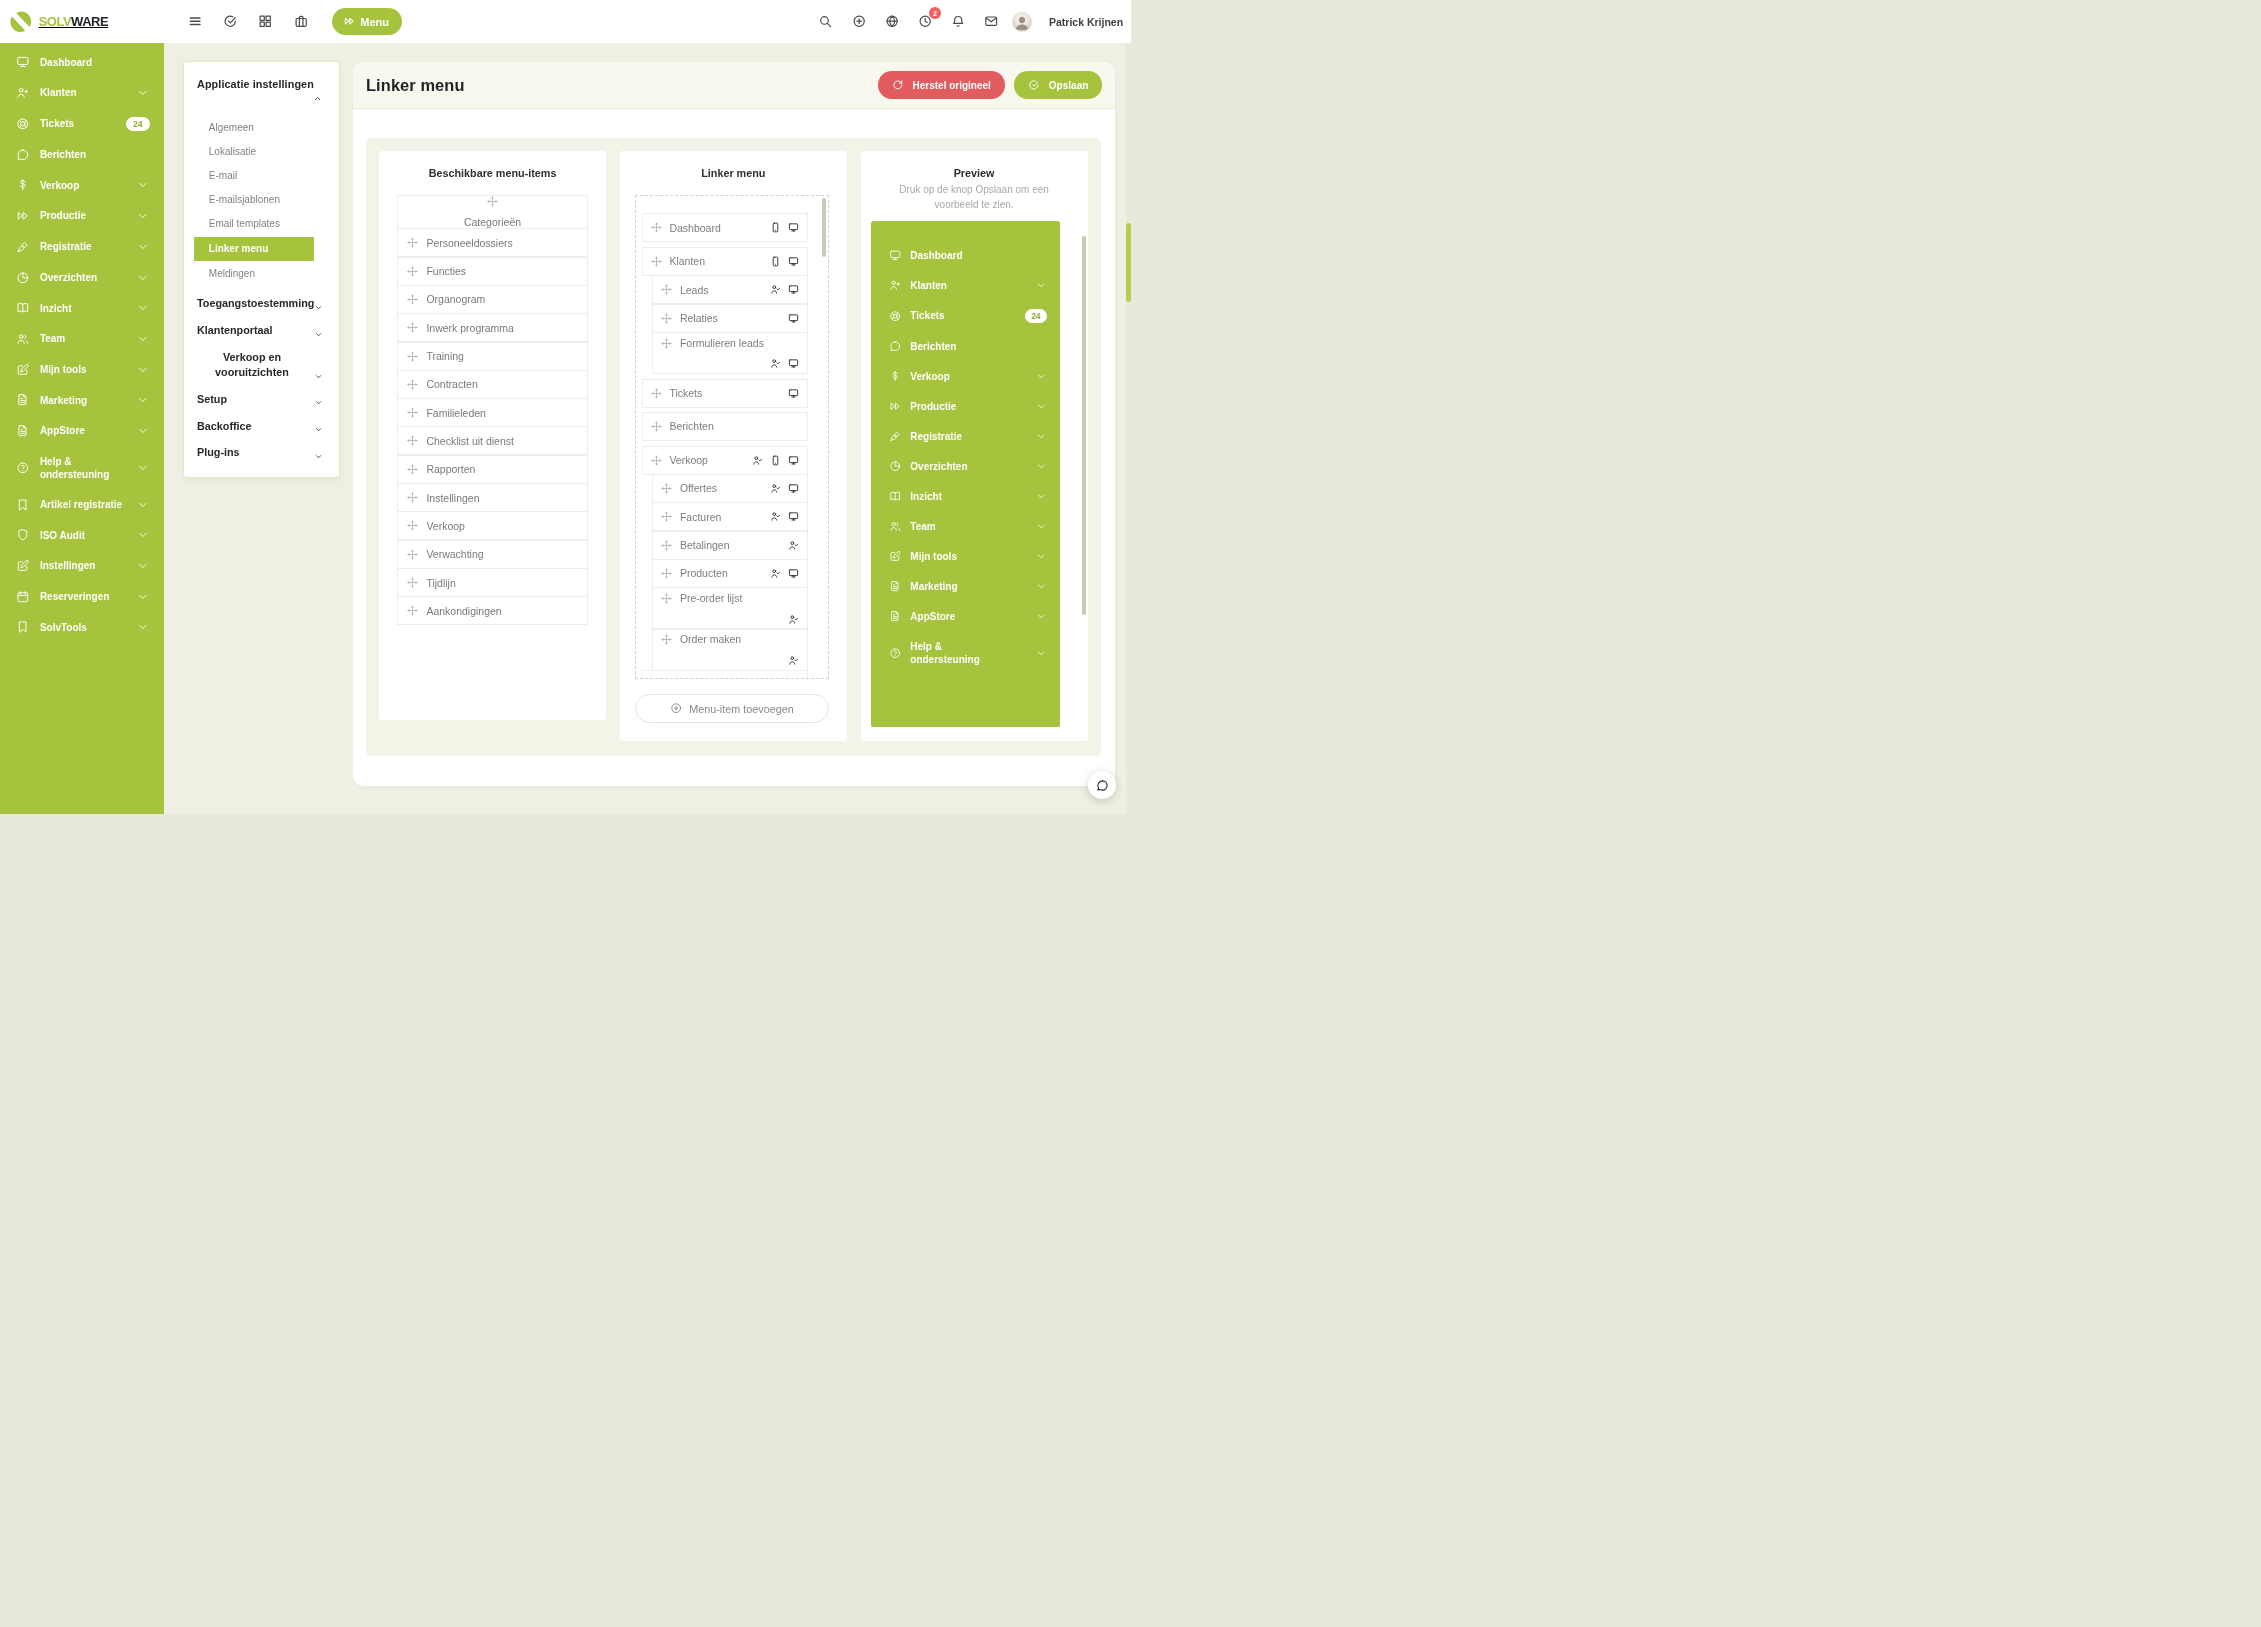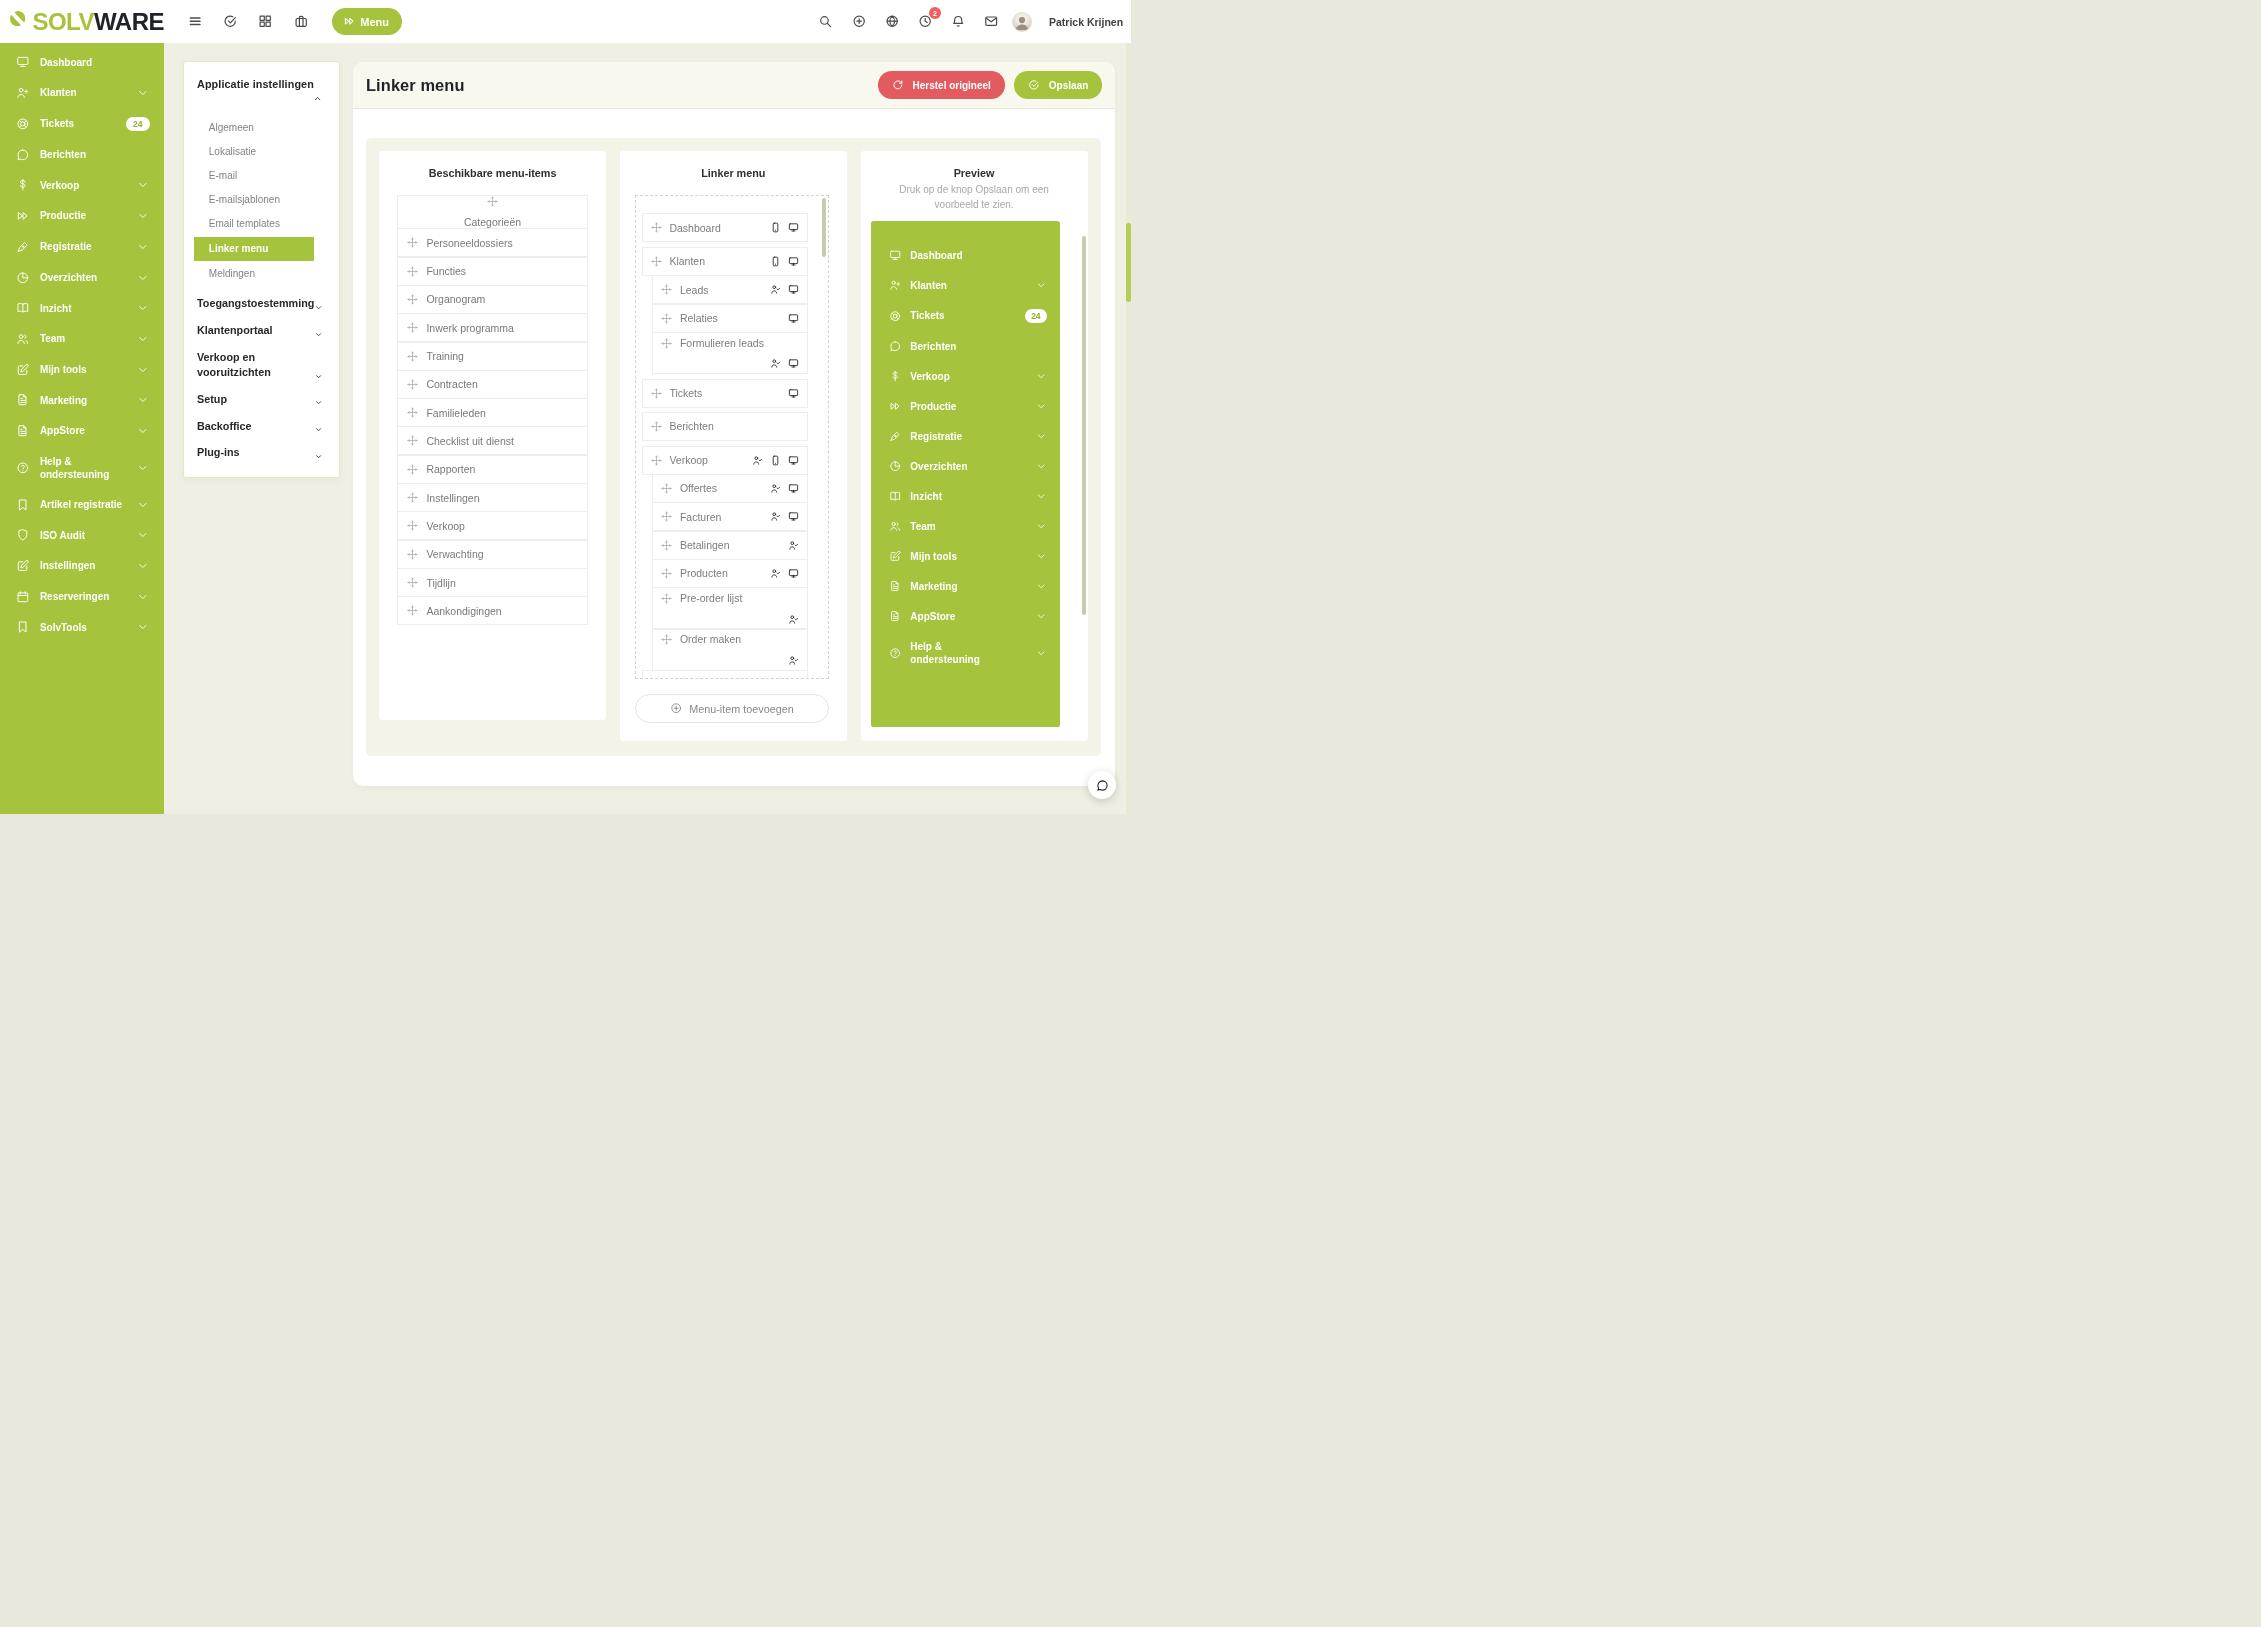--- a/index.html
+++ b/index.html
@@ -8,21 +8,21 @@
   .page { position:relative; width:1131px; height:814px; background:#f0efe4; overflow:hidden; }
 
   svg { display:block; }
   .ic svg { width:100%; height:100%; fill:none; stroke:currentColor; stroke-width:1.8; stroke-linecap:round; stroke-linejoin:round; }
   .ic { display:inline-block; flex:none; }
 
   
   .topbar { position:absolute; left:0; top:0; width:1131px; height:43px; background:#fff; display:flex; align-items:center; z-index:5; }
   .logo { display:flex; align-items:center; gap:5.9px; padding:0 0 0 9.2px; width:164px; flex:none; cursor:pointer; }
   .logo-mark { width:23.6px; height:23.6px; }
-  .logo-text { font-size:24px; font-weight:800; letter-spacing:-0.5px; }
+  .logo-text { font-size:13px; font-weight:800; letter-spacing:-0.5px;text-decoration:underline; }
   .logo-text .lg { color:#a5c33c; }
   .logo-text .lb { color:#20232a; }
   .iconbtn { background:none; border:none; width:26px; height:26px; display:flex; align-items:center; justify-content:center; color:#4a4b4d; cursor:pointer; position:relative; }
   .iconbtn .ic { width:14.4px; height:14.4px; }
   .tb-left { display:flex; align-items:center; gap:9.2px; margin-left:18.3px; }
   .menu-pill { margin-left:9.2px; height:27px; padding:0 13px 0 10.5px; border:none; border-radius:13.7px; background:#a5c33c; color:#fff; font-family:inherit; font-size:11px; font-weight:700; display:flex; align-items:center; gap:5.2px; cursor:pointer; }
   .menu-pill .ic { width:12.4px; height:12.4px; }
   .menu-pill .ic svg { stroke-width:2; }
   .tb-right { margin-left:auto; display:flex; align-items:center; gap:7.2px; padding-right:7.9px; }
   .nbadge { position:absolute; top:-1.3px; right:-2.6px; min-width:11.8px; height:11.8px; border-radius:5.9px; background:#f15f5f; color:#fff; font-size:7.2px; font-weight:700; display:flex; align-items:center; justify-content:center; padding:0 2.6px; }
@@ -43,21 +43,21 @@
   
   .settings-card { position:absolute; left:183px; top:61px; width:157px; height:417px; background:#fff; border:0.7px solid #e0e9c2; border-radius:3px; box-shadow:0 1.3px 6.5px rgba(120,140,60,.08); padding:15.7px 15.7px 13px 13px; z-index:3; }
   .sp-title { font-size:10.8px; font-weight:700; color:#24262a; letter-spacing:0.1px; }
   .sp-collapse { display:flex; justify-content:flex-end; padding:3.9px 1.3px 2.6px 0; color:#33363a; cursor:pointer; }
   .sp-collapse .ic { width:9.2px; height:9.2px; }
   .sp-collapse .ic svg { stroke-width:2.4; }
   .sp-list { list-style:none; margin-top:10px; }
   .sp-item { font-size:10px; color:#7f8285; padding:6.5px 0 6.5px 11.8px; cursor:pointer; }
   .sp-item.active { background:#a5c33c; color:#fff; font-weight:700; margin:1.3px 9.2px 1.3px -2.6px; padding:6.5px 0 6.5px 14.4px; }
   .sp-sections { margin-top:10.5px; }
-  .sec-row { display:flex; flex-wrap:wrap; align-items:flex-end; margin-bottom:11px; cursor:pointer; }
+  .sec-row { display:flex; flex-wrap:wrap; align-items:flex-end; margin-bottom:11px; cursor:pointer;text-align:center; }
   .sec-row .label { font-size:10.8px; font-weight:700; color:#26282b; line-height:1.45; max-width:110px; }
   .sec-row .chev { width:9.2px; height:9.2px; margin-left:auto; color:#3c3e42; }
   .sec-row .chev svg { stroke-width:2.4; }
   .sec-row.below .label { flex-basis:100%; }
   .sec-row.below .chev { margin-top:1.3px; }
 
   
   .main-card { position:absolute; left:353px; top:62px; width:762px; height:724px; border-radius:10.5px; background:#fff; box-shadow:0 1.3px 5.2px rgba(0,0,0,.03); }
   .main-head { height:47px; background:#f9f8ee; border-radius:10.5px 10.5px 0 0; border-bottom:0.7px solid #eae8d8; display:flex; align-items:center; padding:0 13px; }
   .main-head h1 { font-size:16.4px; font-weight:700; color:#1f2327; letter-spacing:0.1px; }

